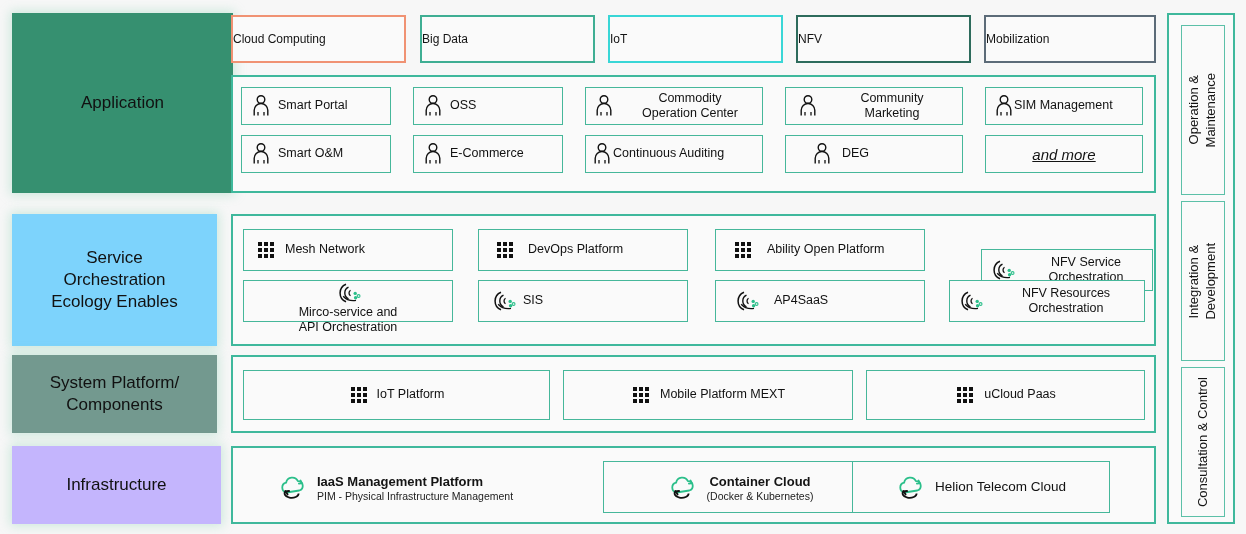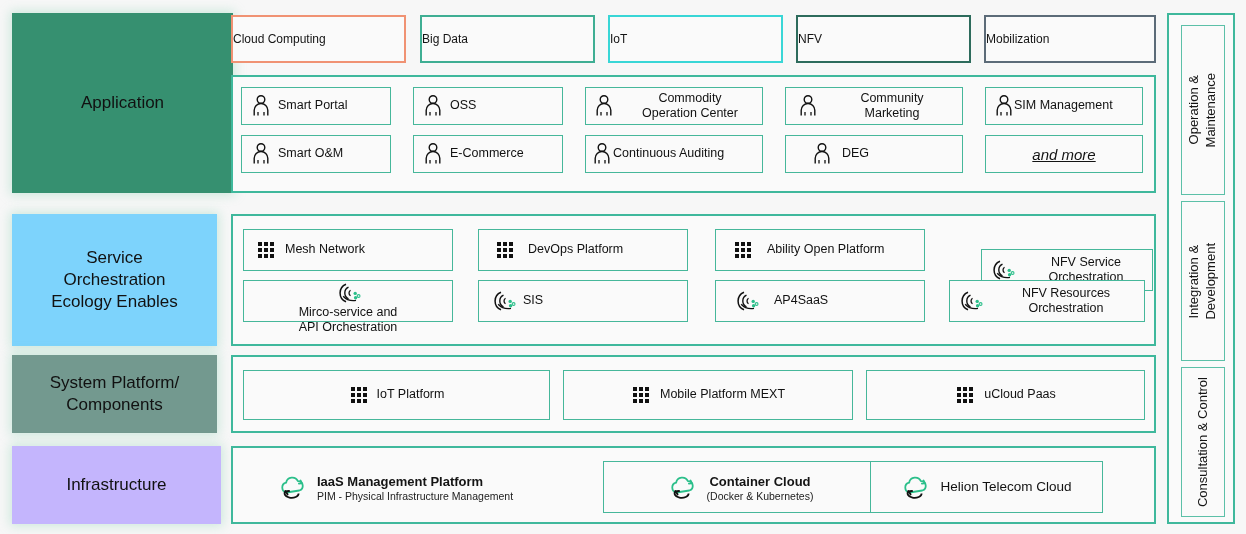--- a/index.html
+++ b/index.html
@@ -382,21 +382,21 @@
         <path d="M22.5 6.5 l1.4 2.8 l-3 0.4" fill="none" stroke="#2bbf8a" stroke-width="1.8" stroke-linecap="round"></path>
         <path d="M8 16.8 a7 4.4 0 1 0 12.6 2.6" fill="none" stroke="#111" stroke-width="1.8"></path>
         <path d="M9.6 20.5 l-1.8 -3.2 l3.3 -0.3" fill="none" stroke="#111" stroke-width="1.8" stroke-linecap="round"></path>
       </svg>
       <span style="text-align:center">
         <span class="bold">Container Cloud</span>
         <span class="sub">(Docker &amp; Kubernetes)</span>
       </span>
     </div>
 
-    <div class="abs tile" style="left:637px;top:13px;width:233px;height:52px;justify-content:center;">
+    <div class="abs tile" style="left:619px;top:13px;width:258px;height:52px;justify-content:center;">
       <svg class="ic" width="30" height="26" viewBox="0 0 30 26" style="margin-right:9px">
         <path d="M8.5 18.5 a5 5 0 0 1 -0.4 -9.8 a6.3 6.3 0 0 1 11.8 -1.6 a4.8 4.8 0 0 1 1.4 9.4 z" fill="none" stroke="#2bbf8a" stroke-width="1.8" stroke-linejoin="round"></path>
         <path d="M22.5 6.5 l1.4 2.8 l-3 0.4" fill="none" stroke="#2bbf8a" stroke-width="1.8" stroke-linecap="round"></path>
         <path d="M8 16.8 a7 4.4 0 1 0 12.6 2.6" fill="none" stroke="#111" stroke-width="1.8"></path>
         <path d="M9.6 20.5 l-1.8 -3.2 l3.3 -0.3" fill="none" stroke="#111" stroke-width="1.8" stroke-linecap="round"></path>
       </svg>
       <span class="tile-txt" style="font-size:13.5px">Helion Telecom Cloud</span>
     </div>
   </div>
 

